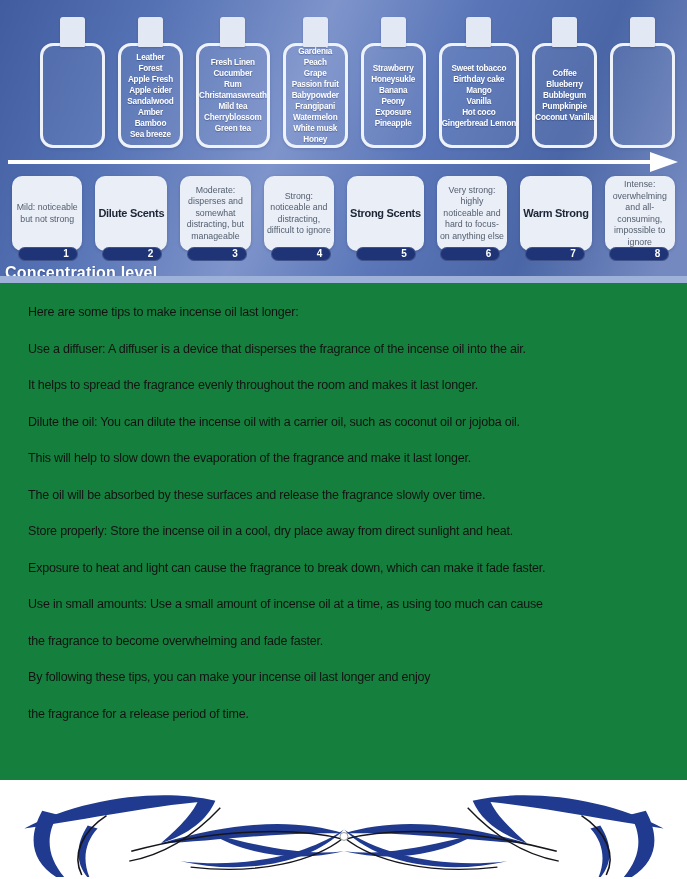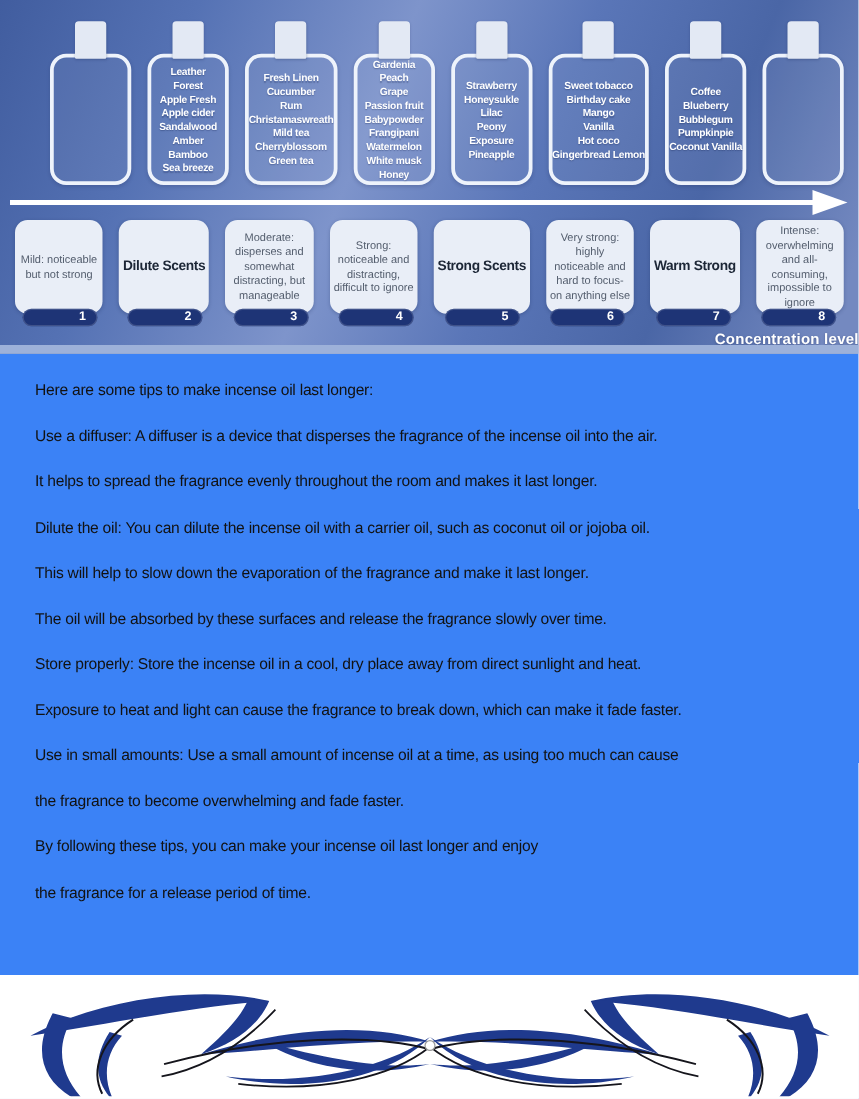--- a/index.html
+++ b/index.html
@@ -51,27 +51,27 @@
     display:grid; grid-template-columns:repeat(8,1fr); gap:13px;
     padding:10px 12px 0 12px; height:24px;
   }
   .pill {
     width:60px; height:14px; margin:0 auto; background:#1e3476; border-radius:8px;
     color:#fff; font-size:10px; font-weight:bold; line-height:14px;
     text-align:right; padding-right:9px;
     box-shadow:inset 0 0 0 1px rgba(255,255,255,.15);
   }
   .caption {
-    color:#fff; font-weight:bold; font-size:12px; letter-spacing:.2px;
-    padding:3px 0 16px 5px; text-shadow:0 1px 2px rgba(20,35,80,.4);text-align:right;
+    color:#fff; font-weight:bold; font-size:16px; letter-spacing:.2px;
+    padding:3px 0 16px 5px; text-shadow:0 1px 2px rgba(20,35,80,.4);
   }
   .strip { position:absolute; left:0; bottom:0; width:100%; height:7px; background:#9db1d9; }
 
   
-  .tips { padding:22px 0 0 28px; background:#3b82f6; height:497px; }
+  .tips { padding:22px 0 0 28px; background:#15803d; height:497px; }
   .tips p {
     margin:0 0 22.5px 0; color:#121212;
     font-size:12.5px; line-height:14px; letter-spacing:-0.2px;
   }
 
   
   .flourish-wrap { height:99px; display:flex; align-items:center; justify-content:center; }
 </style>
 </head>
 <body>
@@ -122,21 +122,21 @@
           <div class="scent">Watermelon</div>
           <div class="scent">White musk</div>
           <div class="scent">Honey</div>
         </div>
       </div>
       <div class="bottle">
         <div class="cap"></div>
         <div class="bottle-body">
           <div class="scent">Strawberry</div>
           <div class="scent">Honeysukle</div>
-          <div class="scent">Lilac</div>
+          <div class="scent">Banana</div>
           <div class="scent">Peony</div>
           <div class="scent">Exposure</div>
           <div class="scent">Pineapple</div>
         </div>
       </div>
       <div class="bottle">
         <div class="cap"></div>
         <div class="bottle-body">
           <div class="scent">Sweet tobacco</div>
           <div class="scent">Birthday cake</div>

